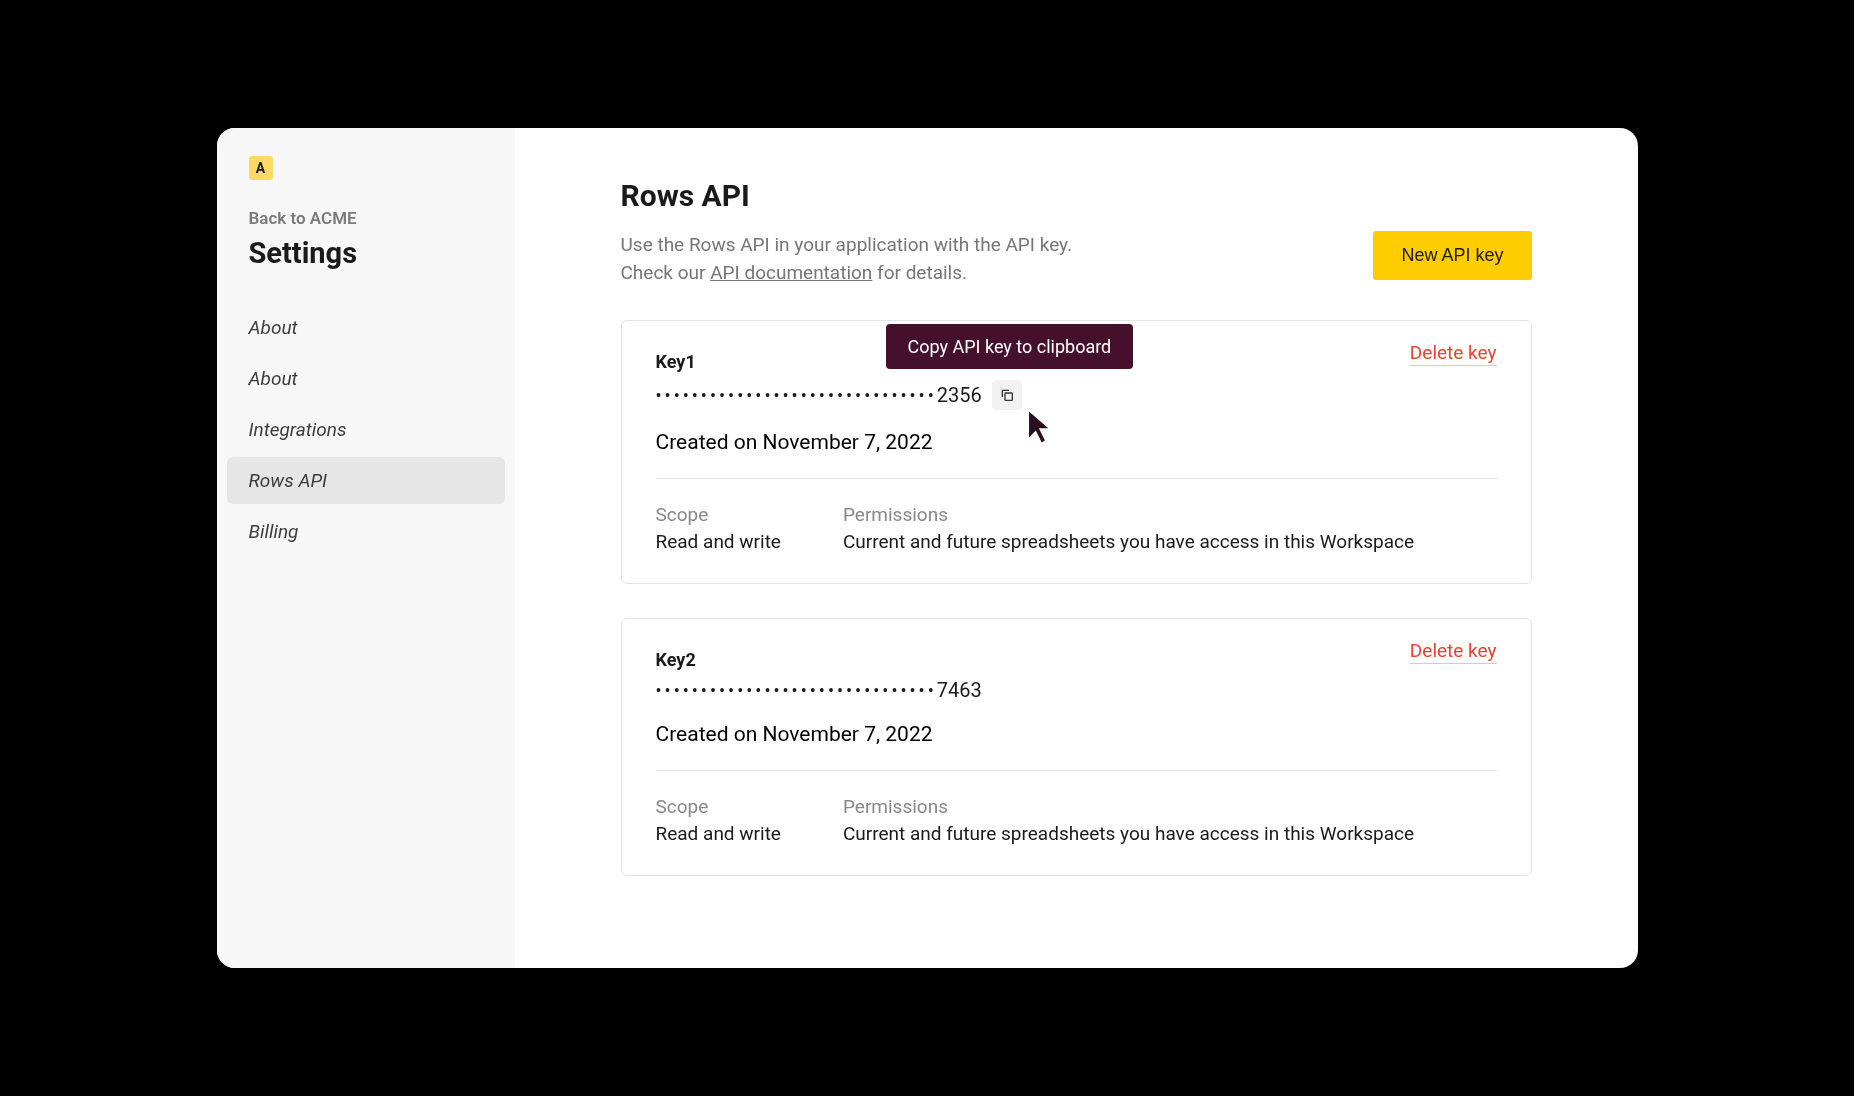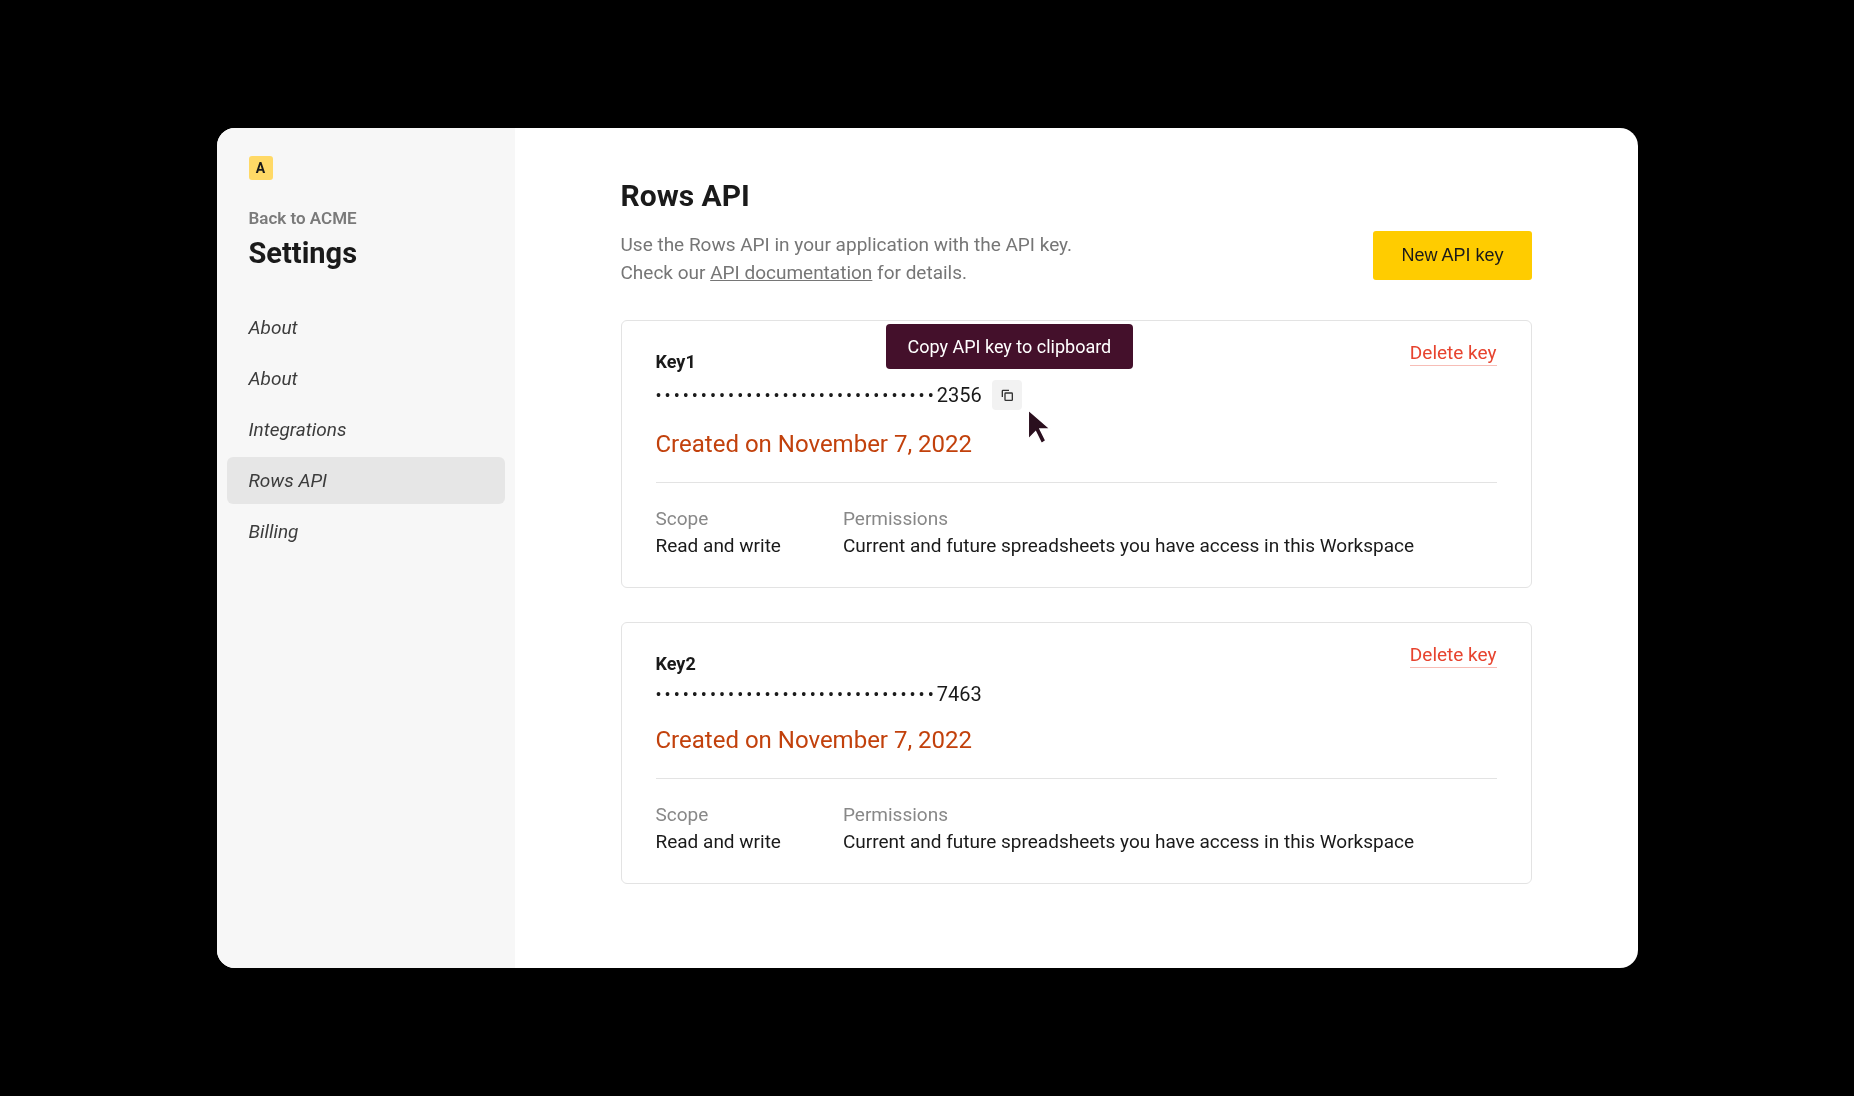--- a/index.html
+++ b/index.html
@@ -148,22 +148,22 @@
   width: 30px;
   height: 30px;
   border-radius: 4px;
   display: flex;
   align-items: center;
   justify-content: center;
   cursor: pointer;
   padding: 0;
 }
 .created-on {
-  font-size: 24px;
-  color: #c2410c;
+  font-size: 21px;
+  color: #000000;
 }
 .delete-key {
   position: absolute;
   top: 20px;
   right: 34px;
   color: #e7432e;
   font-size: 19px;
   cursor: pointer;
   border-bottom: 1px solid rgba(231,67,46,0.35);
   padding-bottom: 1px;

